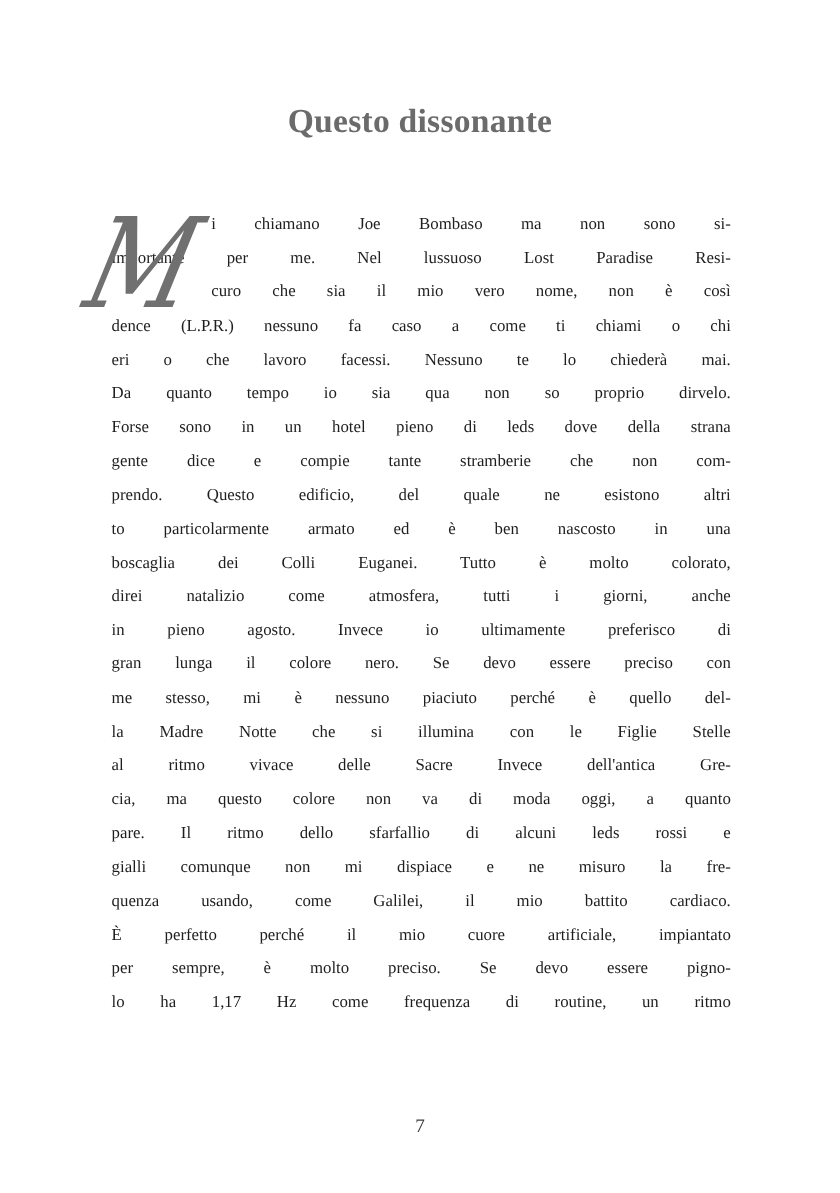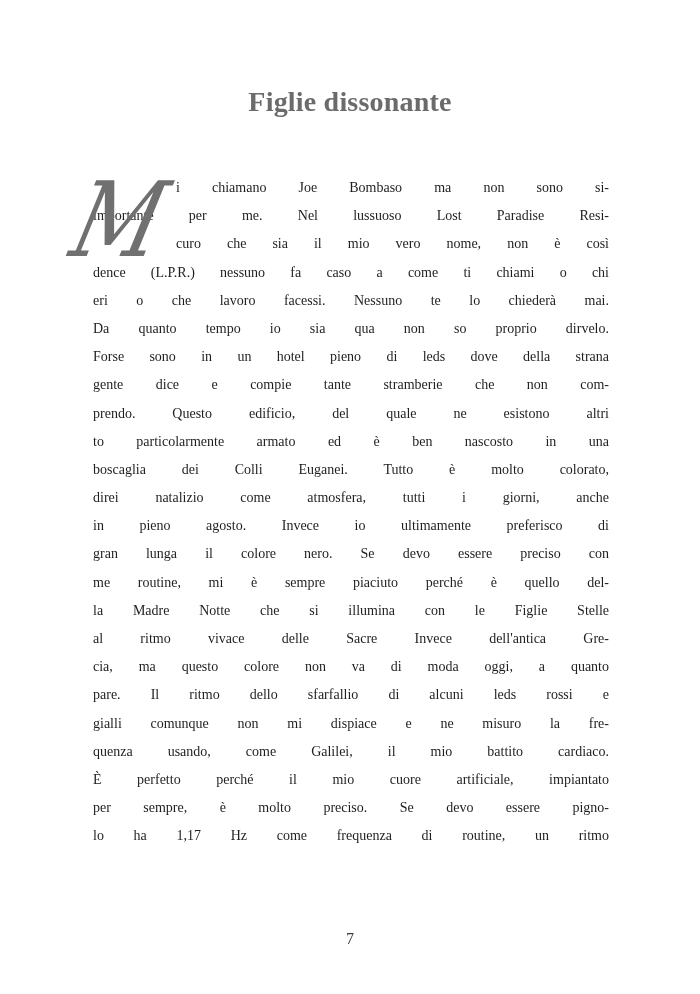--- a/index.html
+++ b/index.html
@@ -79,40 +79,40 @@
       width: 700px;
       text-align: center;
       font-size: 16px;
       color: #3a3a3a;
     }
   </style>
 </head>
 <body>
 
 <div class="page">
-  <div class="chapter-title">Figlie dissonante</div>
+  <div class="chapter-title">Questo dissonante</div>
 
   <div class="body-text">
     <div class="drop-cap">M</div>
 
     <div class="line indented"><span class="txt">i chiamano Joe Bombaso ma non sono si-</span></div>
     <div class="line"><span class="txt">importante per me. Nel lussuoso Lost Paradise Resi-</span></div>
     <div class="line indented"><span class="txt">curo che sia il mio vero nome, non è così</span></div>
     <div class="line"><span class="txt">dence (L.P.R.) nessuno fa caso a come ti chiami o chi</span></div>
     <div class="line"><span class="txt">eri o che lavoro facessi. Nessuno te lo chiederà mai.</span></div>
     <div class="line"><span class="txt">Da quanto tempo io sia qua non so proprio dirvelo.</span></div>
     <div class="line"><span class="txt">Forse sono in un hotel pieno di leds dove della strana</span></div>
     <div class="line"><span class="txt">gente dice e compie tante stramberie che non com-</span></div>
     <div class="line"><span class="txt">prendo. Questo edificio, del quale ne esistono altri</span></div>
     <div class="line"><span class="txt">to particolarmente armato ed è ben nascosto in una</span></div>
     <div class="line"><span class="txt">boscaglia dei Colli Euganei. Tutto è molto colorato,</span></div>
     <div class="line"><span class="txt">direi natalizio come atmosfera, tutti i giorni, anche</span></div>
     <div class="line"><span class="txt">in pieno agosto. Invece io ultimamente preferisco di</span></div>
     <div class="line"><span class="txt">gran lunga il colore nero. Se devo essere preciso con</span></div>
-    <div class="line"><span class="txt">me routine, mi è sempre piaciuto perché è quello del-</span></div>
+    <div class="line"><span class="txt">me stesso, mi è nessuno piaciuto perché è quello del-</span></div>
     <div class="line"><span class="txt">la Madre Notte che si illumina con le Figlie Stelle</span></div>
     <div class="line"><span class="txt">al ritmo vivace delle Sacre Invece dell'antica Gre-</span></div>
     <div class="line"><span class="txt">cia, ma questo colore non va di moda oggi, a quanto</span></div>
     <div class="line"><span class="txt">pare. Il ritmo dello sfarfallio di alcuni leds rossi e</span></div>
     <div class="line"><span class="txt">gialli comunque non mi dispiace e ne misuro la fre-</span></div>
     <div class="line"><span class="txt">quenza usando, come Galilei, il mio battito cardiaco.</span></div>
     <div class="line"><span class="txt">È perfetto perché il mio cuore artificiale, impiantato</span></div>
     <div class="line"><span class="txt">per sempre, è molto preciso. Se devo essere pigno-</span></div>
     <div class="line"><span class="txt">lo ha 1,17 Hz come frequenza di routine, un ritmo</span></div>
   </div>

